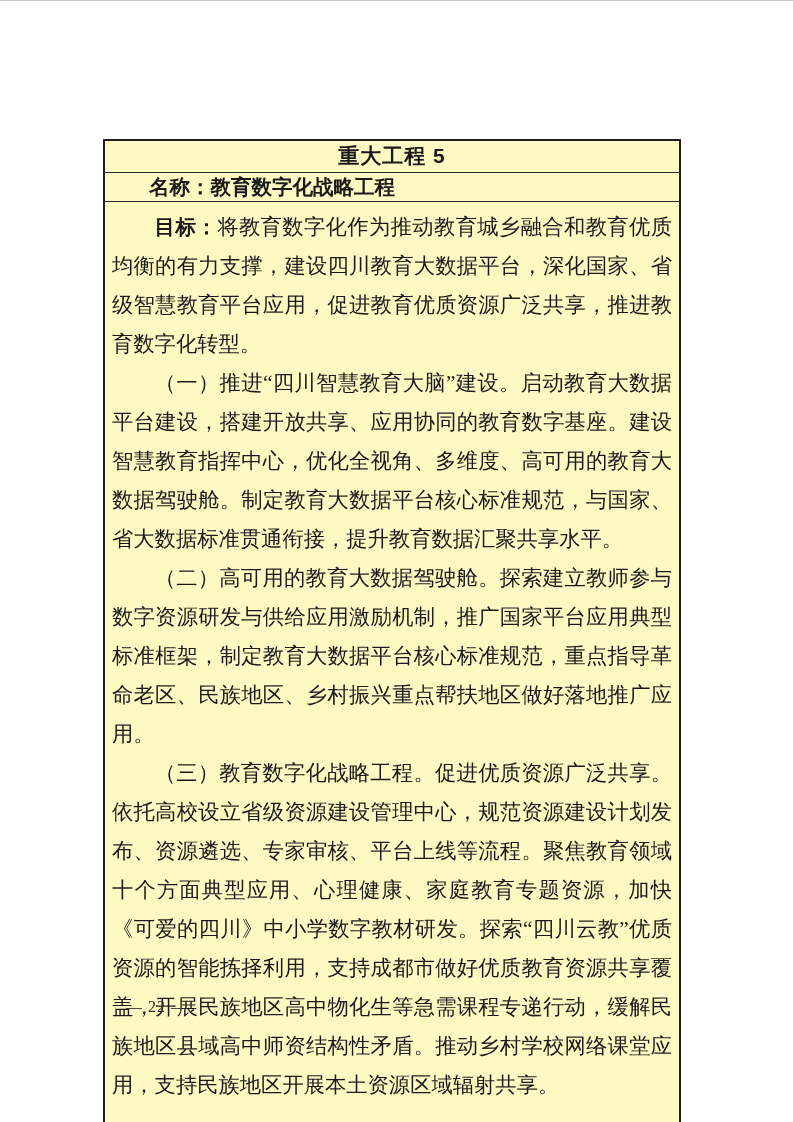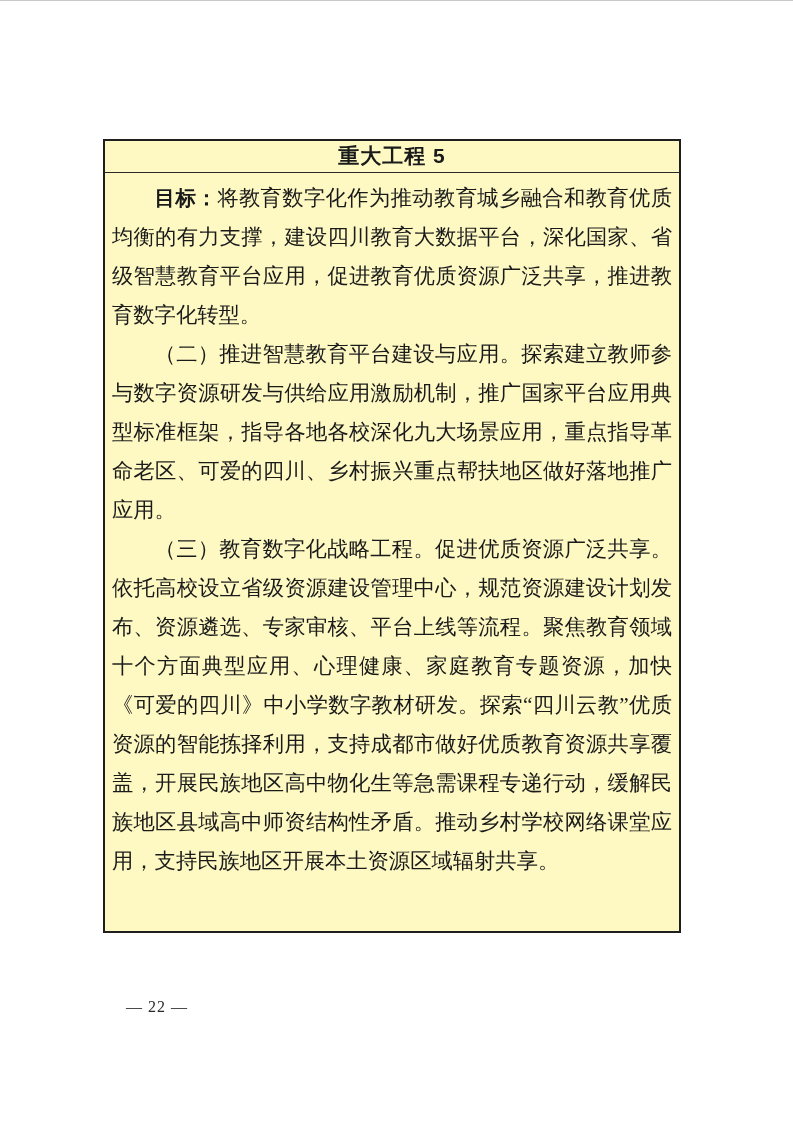--- a/index.html
+++ b/index.html
@@ -86,30 +86,36 @@
 </style>
 </head>
 <body>
 
 <div class="page">
   <div class="page-top-edge"></div>
 
   <div class="doc-table">
     <div class="row-title">重大工程 5</div>
 
+    <div class="row-name">
+      <span>名称：</span><span>教育数字化战略工程</span>
+    </div>
 
     <div class="row-body">
       <p>
         <span class="hd">目标：</span><span>将教育数字化作为推动教育城乡融合和教育优质均衡的有力支撑，建设四川教育大数据平台，深化国家、省级智慧教育平台应用，促进教育优质资源广泛共享，推进教育数字化转型。</span>
       </p>
 
 
+      <p>
+        <span>（一）推进“四川智慧教育大脑”建设。</span><span>启动教育大数据平台建设，搭建开放共享、应用协同的教育数字基座。建设智慧教育指挥中心，优化全视角、多维度、高可用的教育大数据驾驶舱。制定教育大数据平台核心标准规范，与国家、省大数据标准贯通衔接，提升教育数据汇聚共享水平。</span>
+      </p>
 
       <p>
-        <span>（二）推进智慧教育平台建设与应用。</span><span>探索建立教师参与数字资源研发与供给应用激励机制，推广国家平台应用典型标准框架，指导各地各校深化九大场景应用，重点指导革命老区、可爱的四川、乡村振兴重点帮扶地区做好落地推广应用。</span>
+        <span>（二）高可用的教育大数据驾驶舱。</span><span>探索建立教师参与数字资源研发与供给应用激励机制，推广国家平台应用典型标准框架，制定教育大数据平台核心标准规范，重点指导革命老区、民族地区、乡村振兴重点帮扶地区做好落地推广应用。</span>
       </p>
 
       <p>
         <span>（三）教育数字化战略工程。</span><span>促进优质资源广泛共享。依托高校设立省级资源建设管理中心，规范资源建设计划发布、资源遴选、专家审核、平台上线等流程。聚焦教育领域十个方面典型应用、心理健康、家庭教育专题资源，加快《可爱的四川》中小学数字教材研发。探索“四川云教”优质资源的智能拣择利用，支持成都市做好优质教育资源共享覆盖，开展民族地区高中物化生等急需课程专递行动，缓解民族地区县域高中师资结构性矛盾。推动乡村学校网络课堂应用，支持民族地区开展本土资源区域辐射共享。</span>
       </p>
 
     </div>
   </div>
 
   <div class="page-number">— 22 —</div>

